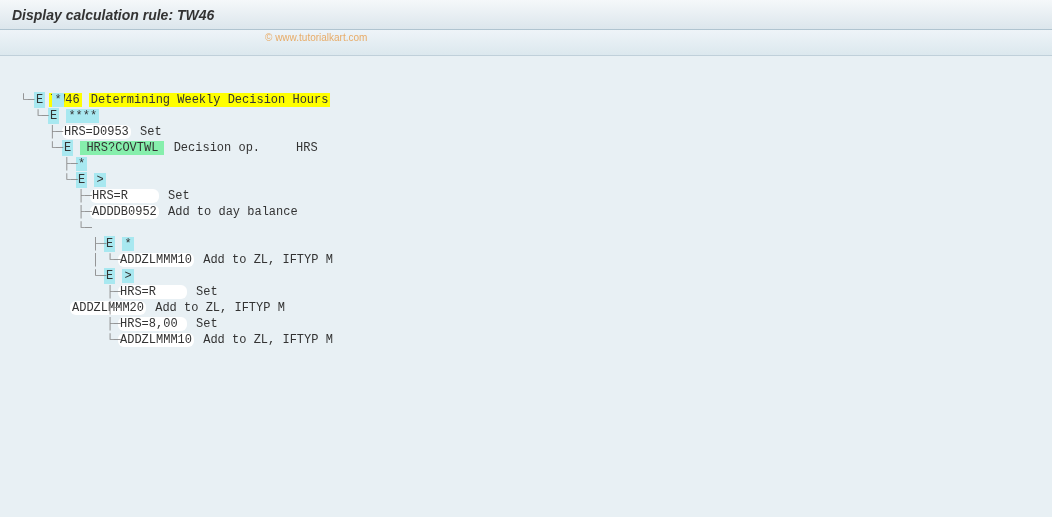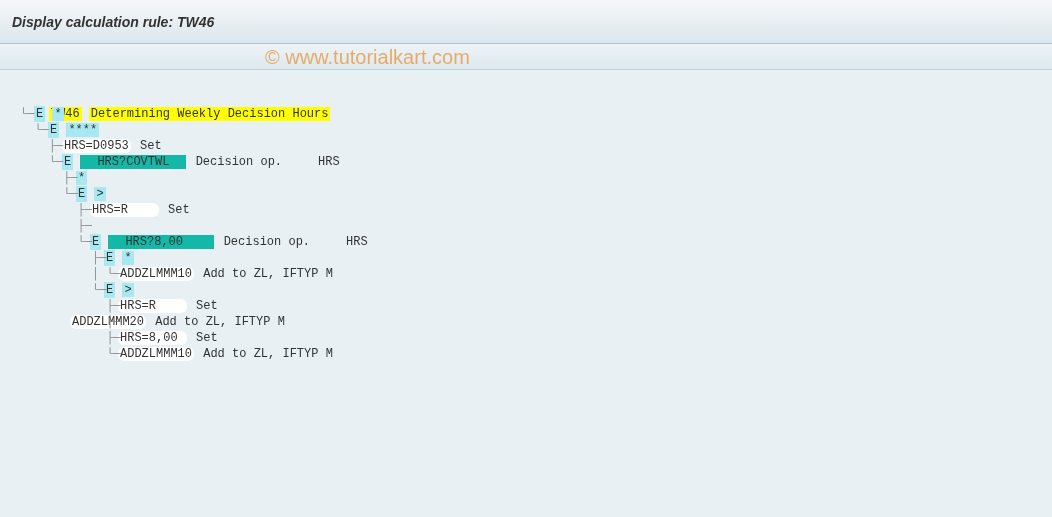--- a/index.html
+++ b/index.html
@@ -8,41 +8,41 @@
       background: #e8f0f4;
       width: 1052px;
       height: 517px;
       overflow: hidden;
       position: relative;
     }
     .titlebar {
       background: linear-gradient(#f5f8fa, #dce6ec);
       border-bottom: 1px solid #b0c4d0;
       padding: 6px 12px;
-      height: 44px;
+      height: 30px;
       display: flex;
       align-items: center;
     }
     .titlebar-title {
       font-style: italic;
       font-weight: bold;
       font-size: 14px;
       color: #333;
     }
     .toolbar {
       background: linear-gradient(#eef4f8, #dce8ee);
       height: 26px;
       border-bottom: 1px solid #c0d0da;
       position: relative;
     }
     .watermark {
       position: absolute;
       left: 265px;
       top: 2px;
-      font-size: 20px;
+      font-size: 10px;
       color: #e8a050;
       opacity: 0.85;
       font-family: Arial, sans-serif;
     }
     .tree-area {
       padding: 20px 0 0 20px;
       font-family: "Courier New", monospace;
       font-size: 12px;
       line-height: 16px;
       color: #333;
@@ -74,22 +74,22 @@
     }
     .hl-yellow {
       background: #ffff00;
       padding: 0 2px;
     }
     .hl-cyan {
       background: #a8e8f0;
       padding: 0 2px;
     }
     .hl-green {
-      background: #14b8a6;
-      padding: 0 17px;
+      background: #86efac;
+      padding: 0 6px;
     }
     .hl-white {
       background: #ffffff;
       padding: 0 2px;
       border-radius: 6px;
     }
     .plain {
       padding: 0 2px;
     }
   </style>
@@ -108,22 +108,22 @@
     <span class="hl-yellow">TW46</span><span> </span><span class="hl-yellow">Determining Weekly Decision Hours</span>
   </div>
   <div id="tree-rows">
       <div class="tree-row"><span class="indent-guides">└─</span><span class="node-content" style="margin-left: 14px;"><span class="toggle">E</span> <span class="hl-cyan">*</span></span></div>
       <div class="tree-row"><span class="indent-guides">  └─</span><span class="node-content" style="margin-left: 28px;"><span class="toggle">E</span> <span class="hl-cyan">****</span></span></div>
       <div class="tree-row"><span class="indent-guides">    ├─</span><span class="node-content" style="margin-left: 42px;"><span class="hl-white">HRS=D0953</span> <span class="plain">Set</span></span></div>
       <div class="tree-row"><span class="indent-guides">    └─</span><span class="node-content" style="margin-left: 42px;"><span class="toggle">E</span> <span class="hl-green">HRS?COVTWL</span> <span class="plain">Decision op.     HRS</span></span></div>
       <div class="tree-row"><span class="indent-guides">      ├─</span><span class="node-content" style="margin-left: 56px;"><span class="hl-cyan">*</span></span></div>
       <div class="tree-row"><span class="indent-guides">      └─</span><span class="node-content" style="margin-left: 56px;"><span class="toggle">E</span> <span class="hl-cyan">&gt;</span></span></div>
       <div class="tree-row"><span class="indent-guides">        ├─</span><span class="node-content" style="margin-left: 70px;"><span class="hl-white">HRS=R    </span> <span class="plain">Set</span></span></div>
-      <div class="tree-row"><span class="indent-guides">        ├─</span></div>
-      <div class="tree-row"><span class="indent-guides">        └─</span><span class="node-content" style="margin-left: 70px;"><span class="toggle">E</span> <span class="hl-green">HRS?8,00  </span> <span class="plain">Decision op.     HRS</span></span></div>
+      <div class="tree-row"><span class="indent-guides">        ├─</span><span class="node-content" style="margin-left: 70px;"><span class="hl-white">ADDDB0952</span> <span class="plain">Add to day balance</span></span></div>
+      <div class="tree-row"><span class="indent-guides">        └─</span></div>
       <div class="tree-row"><span class="indent-guides">          ├─</span><span class="node-content" style="margin-left: 84px;"><span class="toggle">E</span> <span class="hl-cyan">*</span></span></div>
       <div class="tree-row"><span class="indent-guides">          │ └─</span><span class="node-content" style="margin-left: 98px;"><span class="hl-white">ADDZLMMM10</span> <span class="plain">Add to ZL, IFTYP M</span></span></div>
       <div class="tree-row"><span class="indent-guides">          └─</span><span class="node-content" style="margin-left: 84px;"><span class="toggle">E</span> <span class="hl-cyan">&gt;</span></span></div>
       <div class="tree-row"><span class="indent-guides">            ├─</span><span class="node-content" style="margin-left: 98px;"><span class="hl-white">HRS=R    </span> <span class="plain">Set</span></span></div>
       <div class="tree-row"><span class="indent-guides">            ├─</span><span class="node-content" style="margin-left: 50px;"><span class="hl-white">ADDZLMMM20</span> <span class="plain">Add to ZL, IFTYP M</span></span></div>
       <div class="tree-row"><span class="indent-guides">            ├─</span><span class="node-content" style="margin-left: 98px; margin-top: 28px;"><span class="hl-white">HRS=8,00 </span> <span class="plain">Set</span></span></div>
       <div class="tree-row"><span class="indent-guides">            └─</span><span class="node-content" style="margin-left: 98px;"><span class="hl-white">ADDZLMMM10</span> <span class="plain">Add to ZL, IFTYP M</span></span></div>
     </div>
 </div>
 

